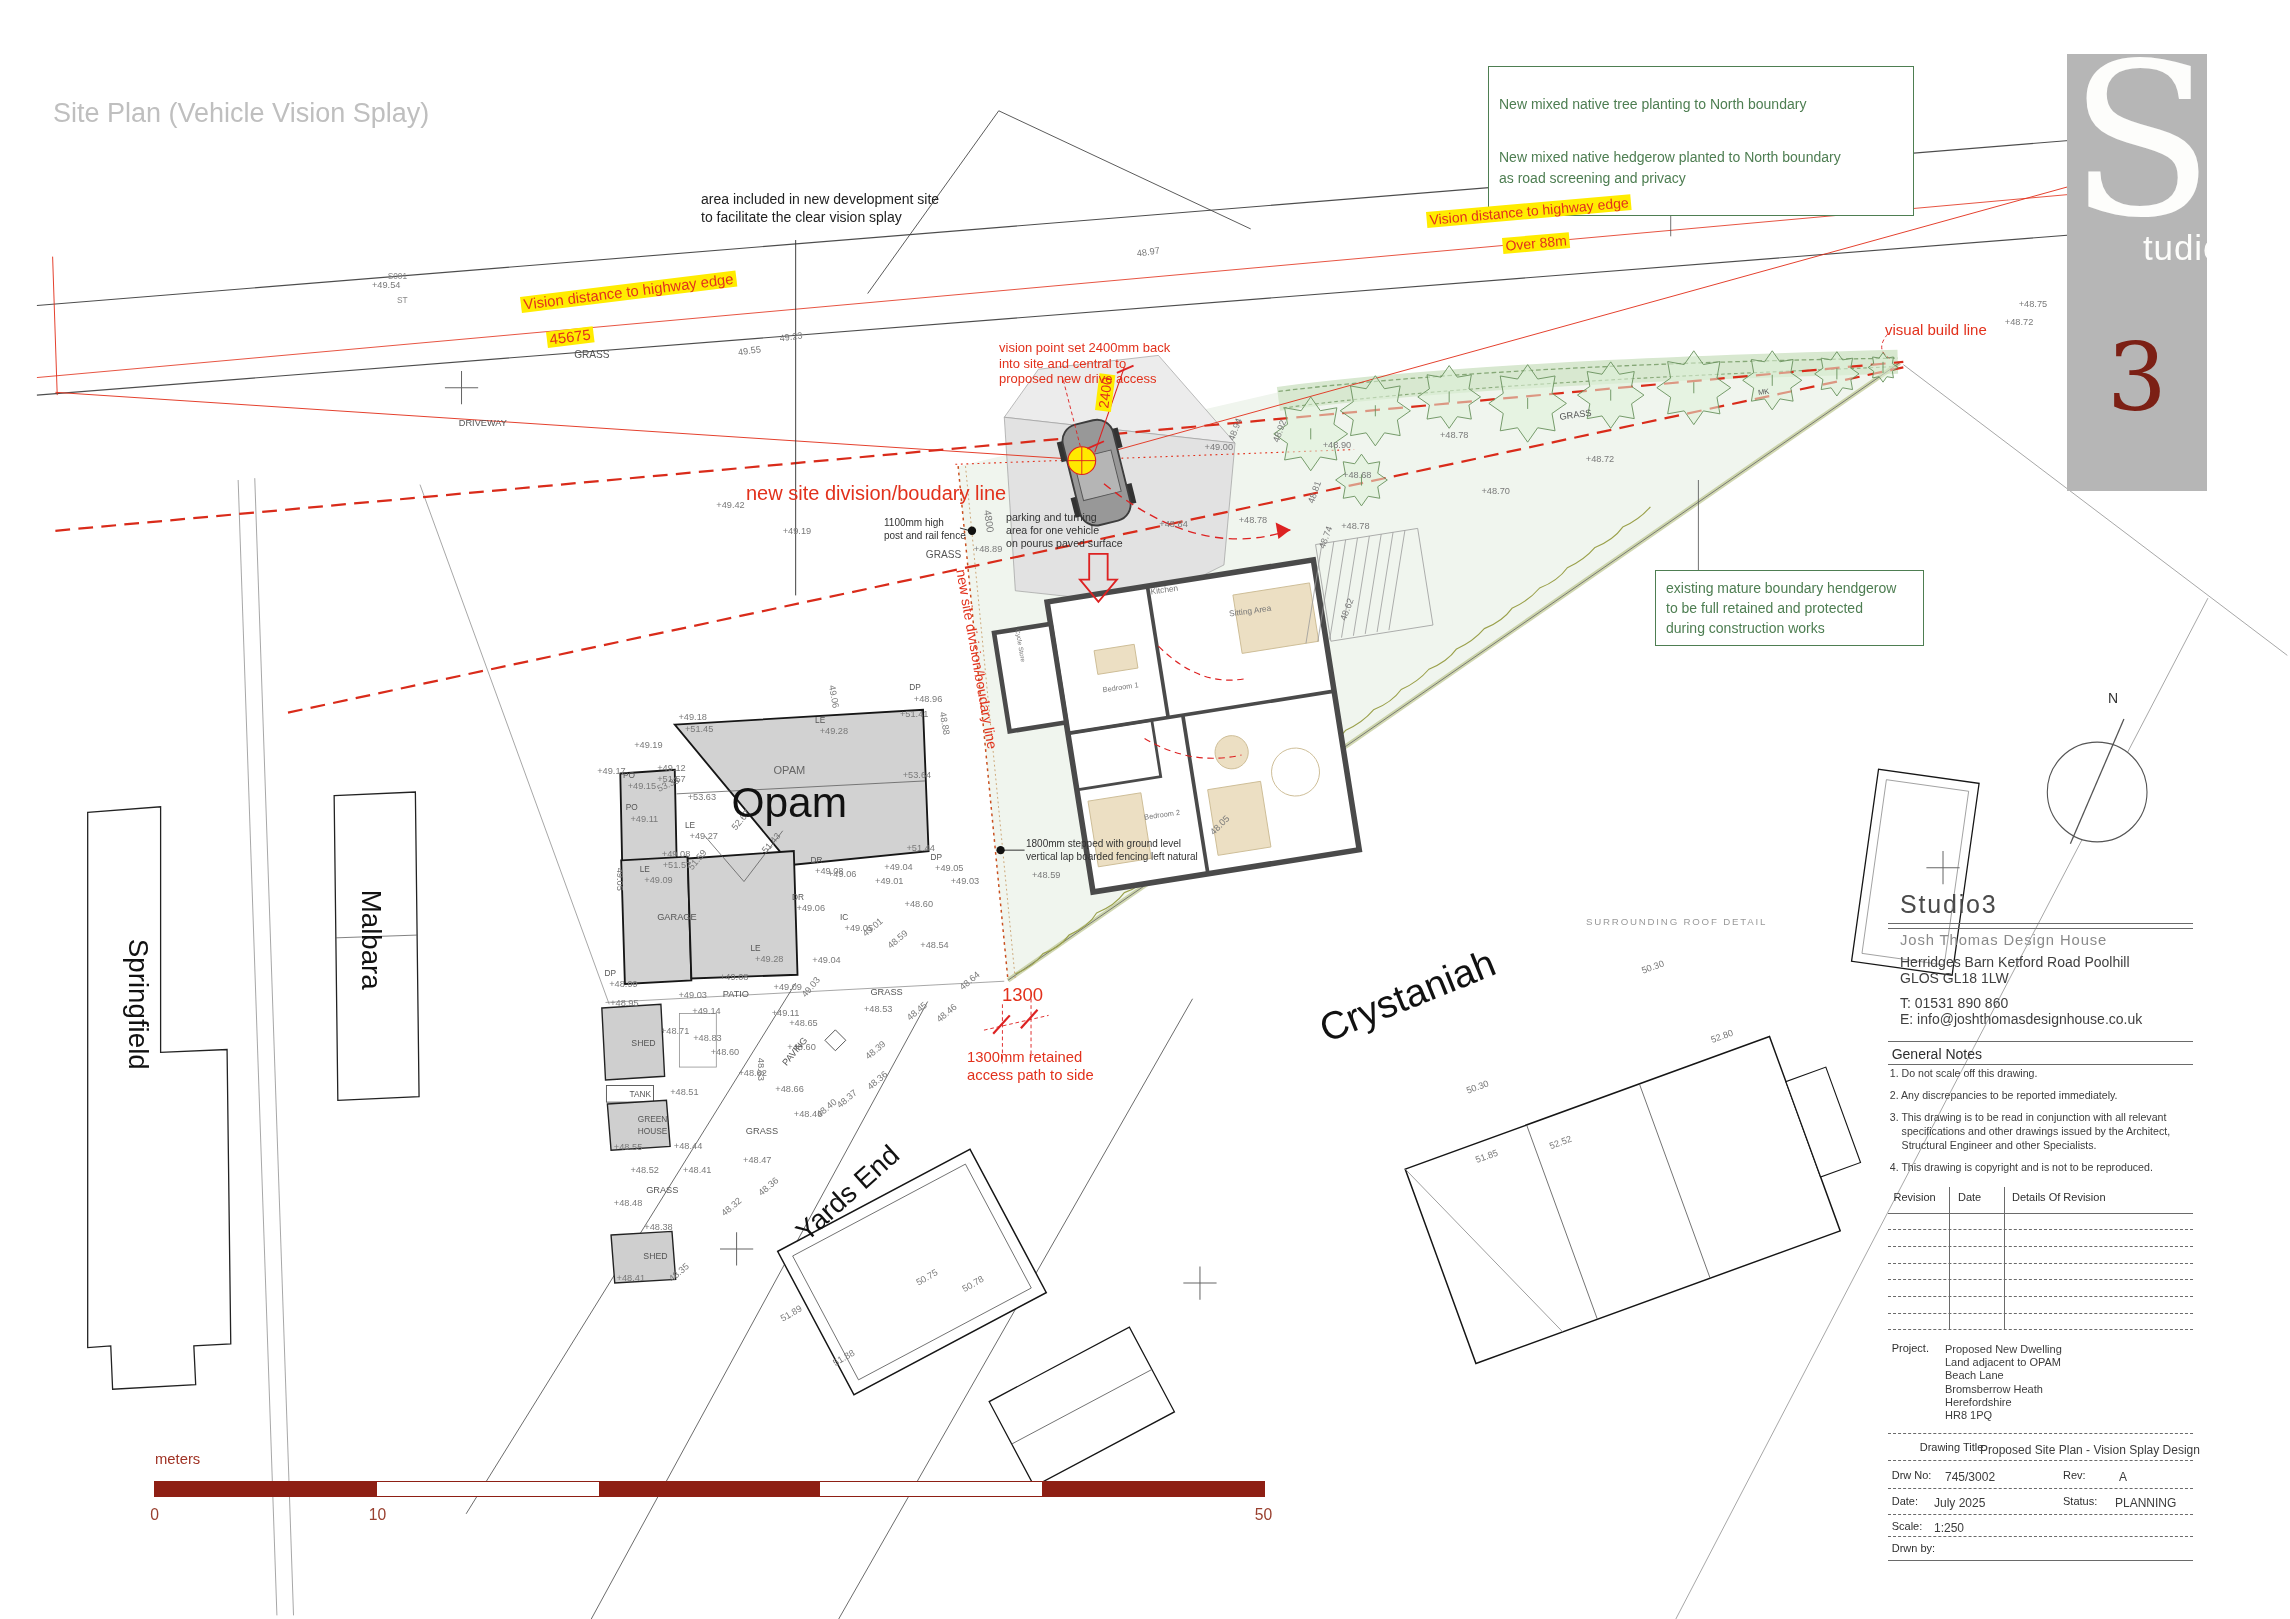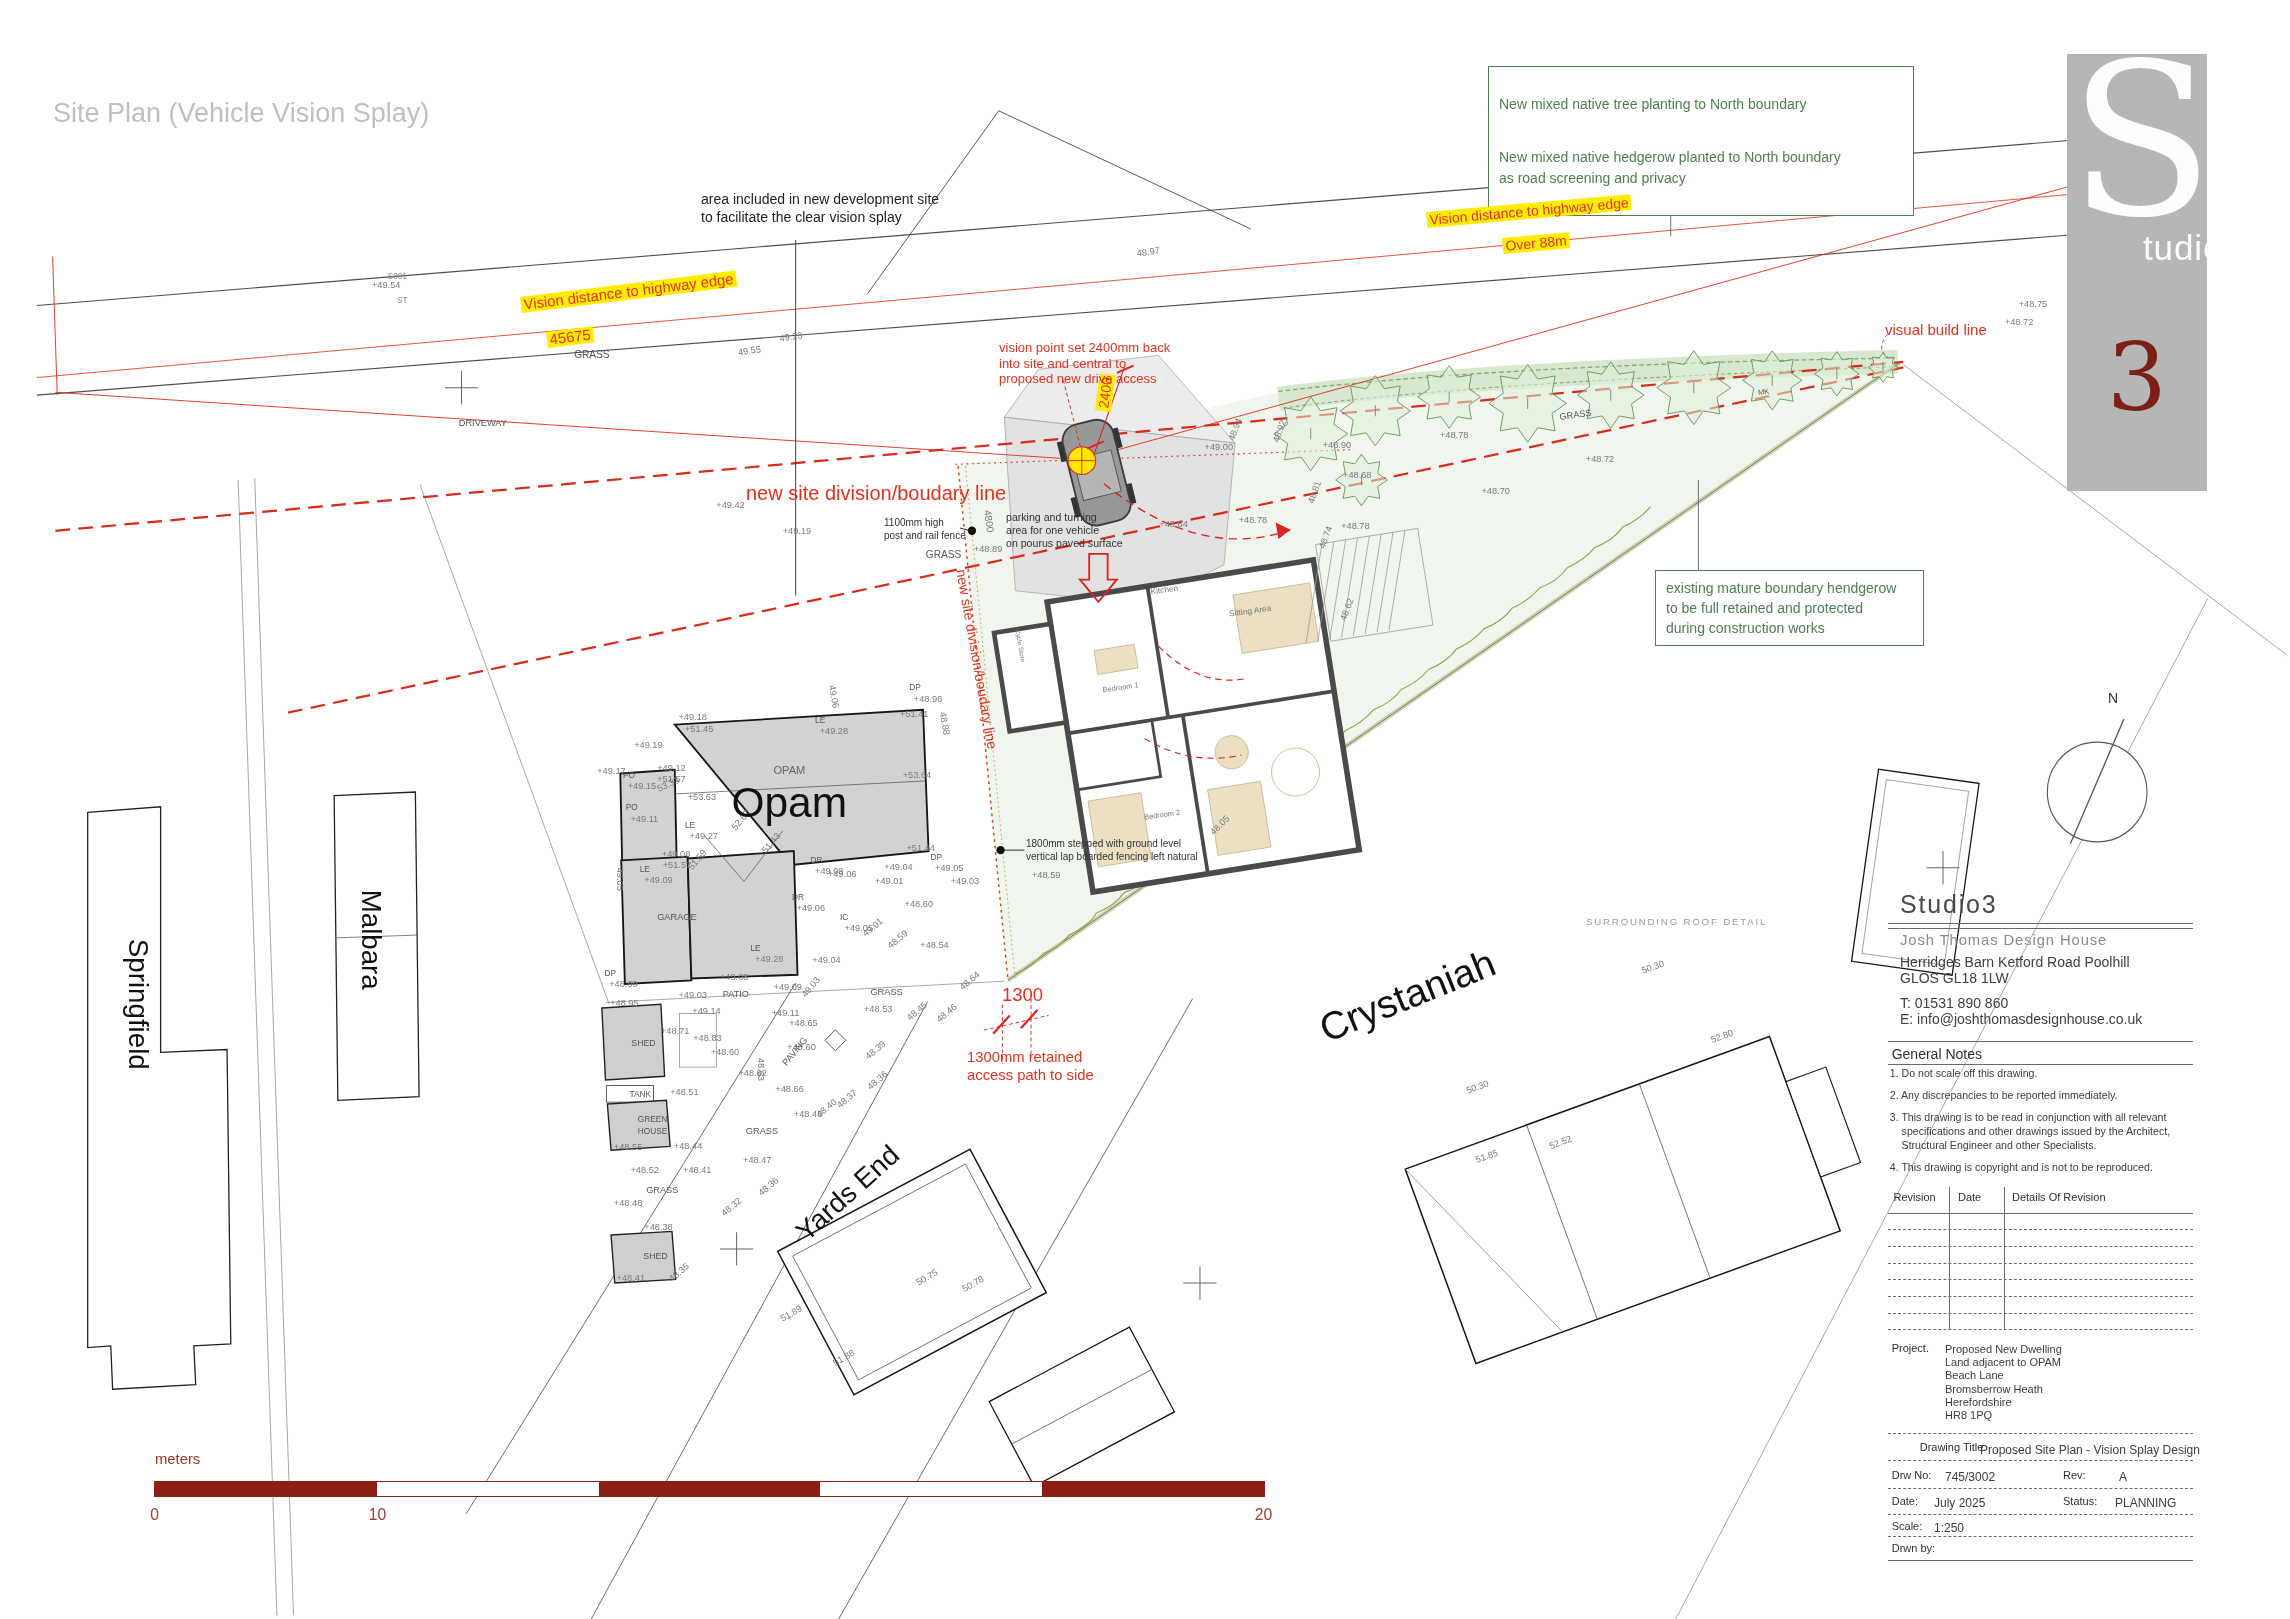--- a/index.html
+++ b/index.html
@@ -426,21 +426,21 @@
 <div class="sb-label">meters</div>
 <div class="sbar">
       <div style="width: 20%; background: rgb(142, 31, 20);"></div>
       <div style="width: 20%; background: rgb(255, 255, 255);"></div>
       <div style="width: 20%; background: rgb(142, 31, 20);"></div>
       <div style="width: 20%; background: rgb(255, 255, 255);"></div>
       <div style="width: 20%; background: rgb(142, 31, 20);"></div>
     </div>
 <div class="sb-tick" style="left:136px;">0</div>
 <div class="sb-tick" style="left:359px;">10</div>
-<div class="sb-tick" style="left:1245px;">20</div>
+<div class="sb-tick" style="left:1245px;">50</div>
 
 <div class="tb">
   <div class="c studio" style="top:1.8px;">Studio3</div>
   <div class="rule" style="top:35px;"></div>
   <div class="rule" style="top:40px;"></div>
   <div class="c practice" style="top:44px;">Josh Thomas Design House</div>
   <div class="c addr" style="top:66px;">Herridges Barn  Ketford Road   Poolhill</div>
   <div class="c addr" style="top:82px;">GLOS     GL18 1LW</div>
   <div class="c addr" style="top:107px;">T: 01531 890 860</div>
   <div class="c addr" style="top:123px;">E: info@joshthomasdesignhouse.co.uk</div>

